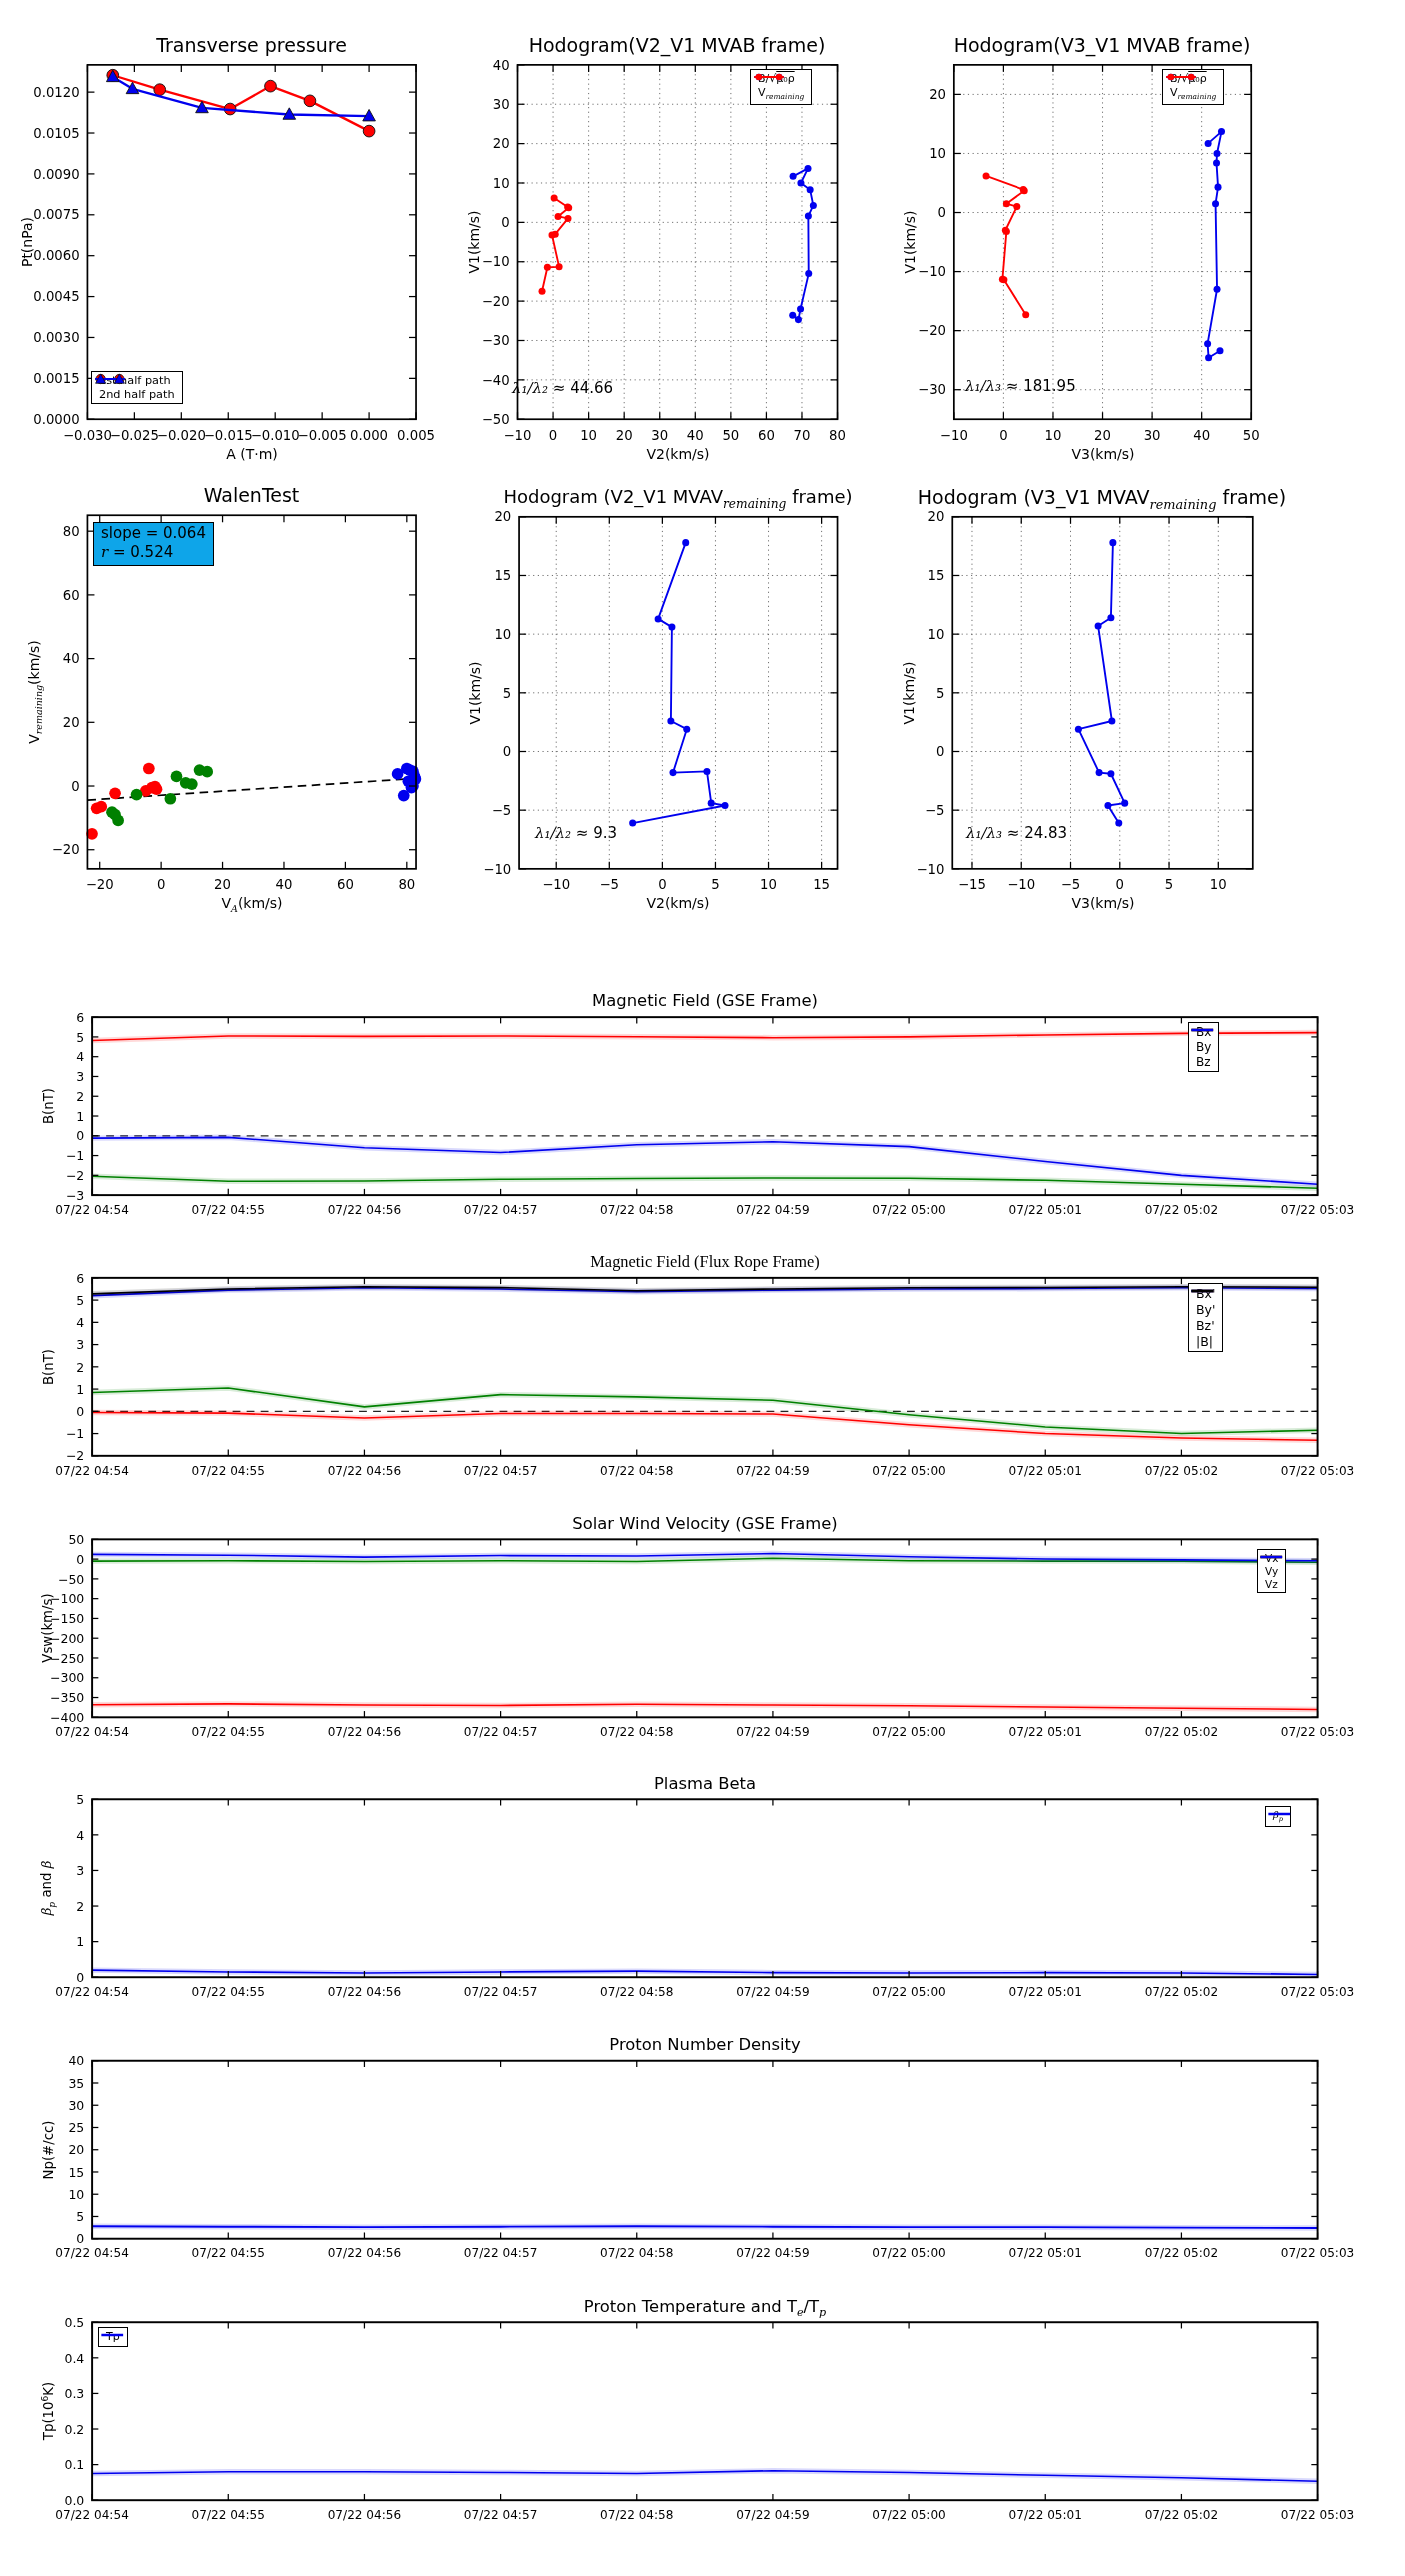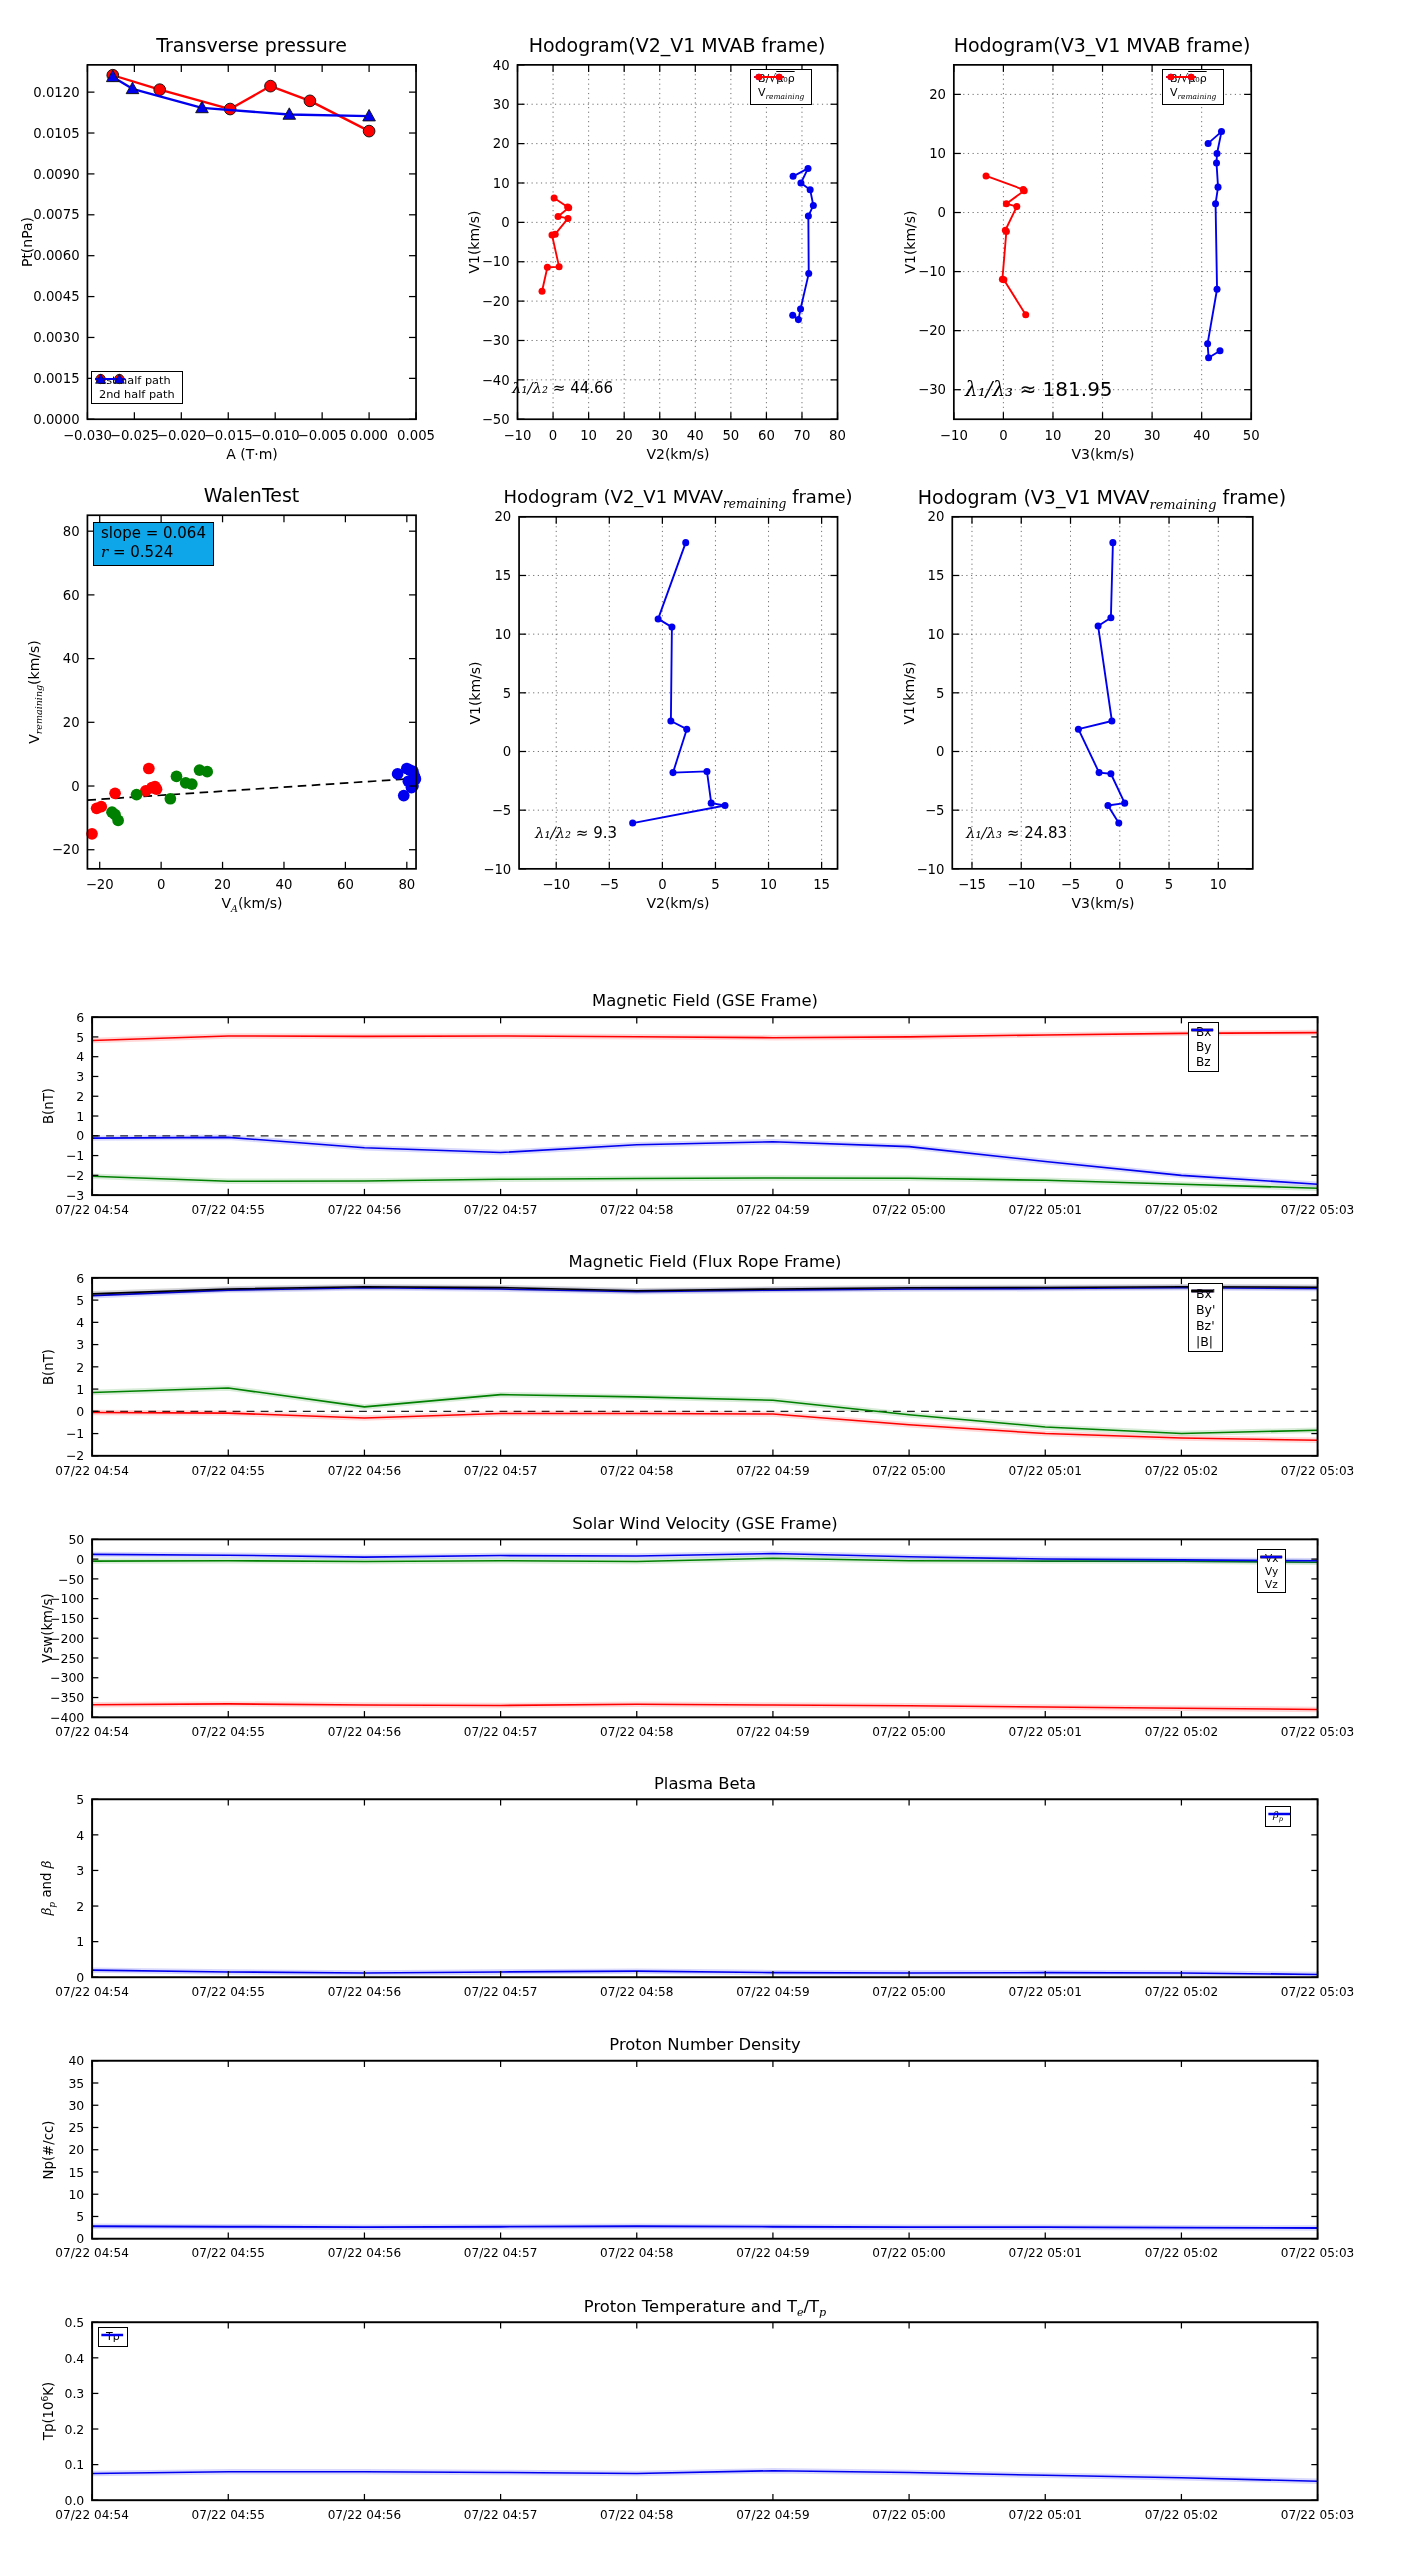--- a/index.html
+++ b/index.html
@@ -858,21 +858,21 @@
           <line x1="4" y1="9" x2="42" y2="9" stroke="#ff0000" stroke-width="2.6"></line>
           <circle cx="10" cy="9" r="4.2" fill="#ff0000"></circle>
           <circle cx="36" cy="9" r="4.2" fill="#ff0000"></circle>
         </svg>
         <span>V<sub>remaining</sub></span>
       </div>
     </div>
     <div class="txt title" style="left: 829px; top: 34px; width: 546px; font-size: 19px;">Hodogram(V3_V1 MVAB frame)</div>
     <div class="txt xlab" style="left: 1103px; top: 446px; font-size: 14px;">V3(km/s)</div>
     <div class="txt ylab" style="left: 910px; top: 242px; font-size: 14px;">V1(km/s)</div>
-    <div class="txt ann" style="left: 965px; top: 377px; font-size: 20px;"><i class="m">λ₁/λ₃</i> ≈ 181.95</div>
+    <div class="txt ann" style="left: 965px; top: 377px; font-size: 15px;"><i class="m">λ₁/λ₃</i> ≈ 181.95</div>
     <div class="legend" style="left: 1162px; top: 69px; font-size: 11px;">
       <div class="lrow">
         <svg width="36" height="14" viewBox="0 0 46 18">
           <line x1="4" y1="9" x2="42" y2="9" stroke="#0000ee" stroke-width="2.6"></line>
           <circle cx="10" cy="9" r="4.2" fill="#0000ee"></circle>
           <circle cx="36" cy="9" r="4.2" fill="#0000ee"></circle>
         </svg>
         <span>B/√<span class="ov">μ₀ρ</span></span>
       </div>
       <div class="lrow">
@@ -914,21 +914,21 @@
         </svg>
         <span>By</span>
       </div>
       <div class="lrow">
         <svg width="26.5" height="14" viewBox="0 0 34 18">
           <line x1="3" y1="9" x2="31" y2="9" stroke="#0000ee" stroke-width="3.2"></line>
         </svg>
         <span>Bz</span>
       </div>
     </div>
-    <div class="txt title" style="left: 432px; top: 1252px; width: 546px; font-size: 16.4px;">Magnetic Field (Flux Rope Frame)</div>
+    <div class="txt title" style="left: 432px; top: 1252px; width: 546px; font-size: 16.4px; font-family: Liberation Serif, serif;">Magnetic Field (Flux Rope Frame)</div>
     <div class="txt ylab" style="left: 48px; top: 1367px; font-size: 13.3px;">B(nT)</div>
     <div class="legend" style="left: 1188px; top: 1283px; font-size: 12.5px;">
       <div class="lrow">
         <svg width="26.5" height="14" viewBox="0 0 34 18">
           <line x1="3" y1="9" x2="31" y2="9" stroke="#ff0000" stroke-width="3.2"></line>
         </svg>
         <span>Bx'</span>
       </div>
       <div class="lrow">
         <svg width="26.5" height="14" viewBox="0 0 34 18">

